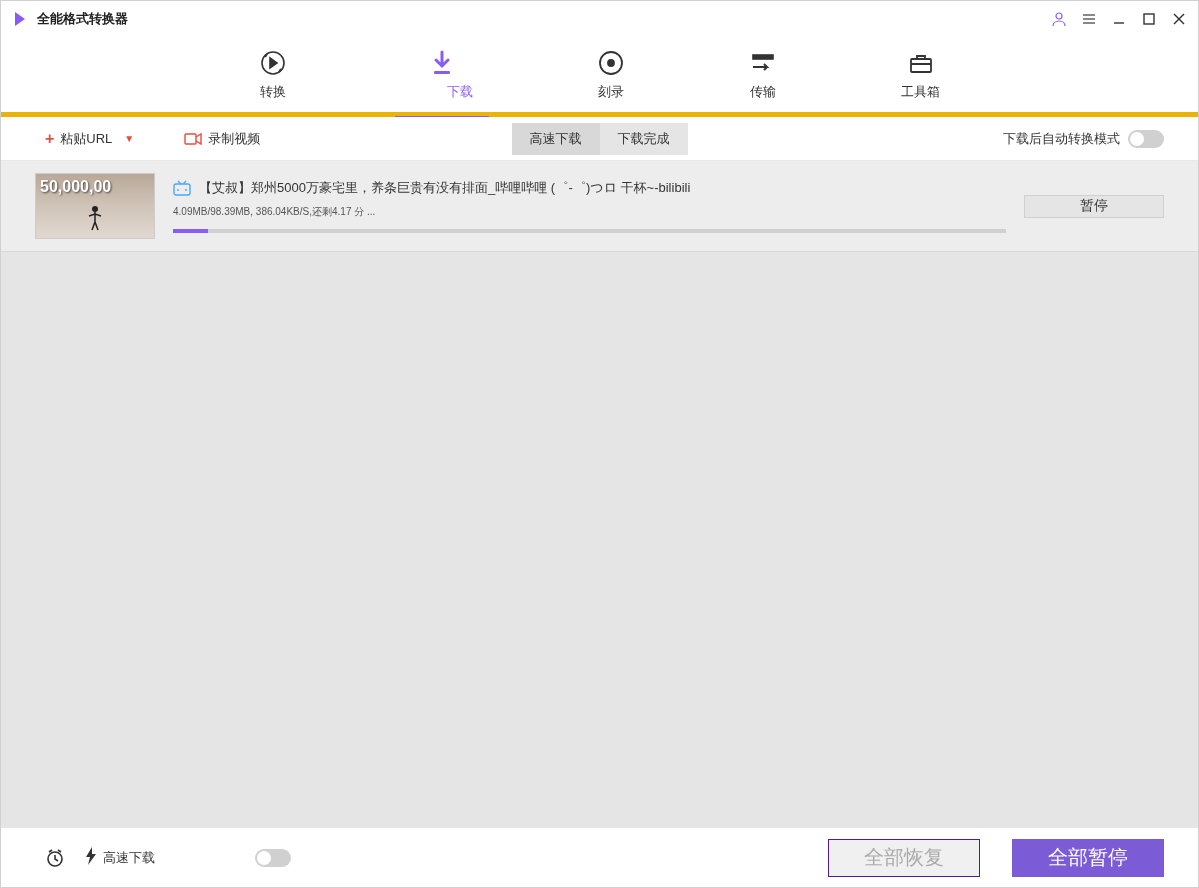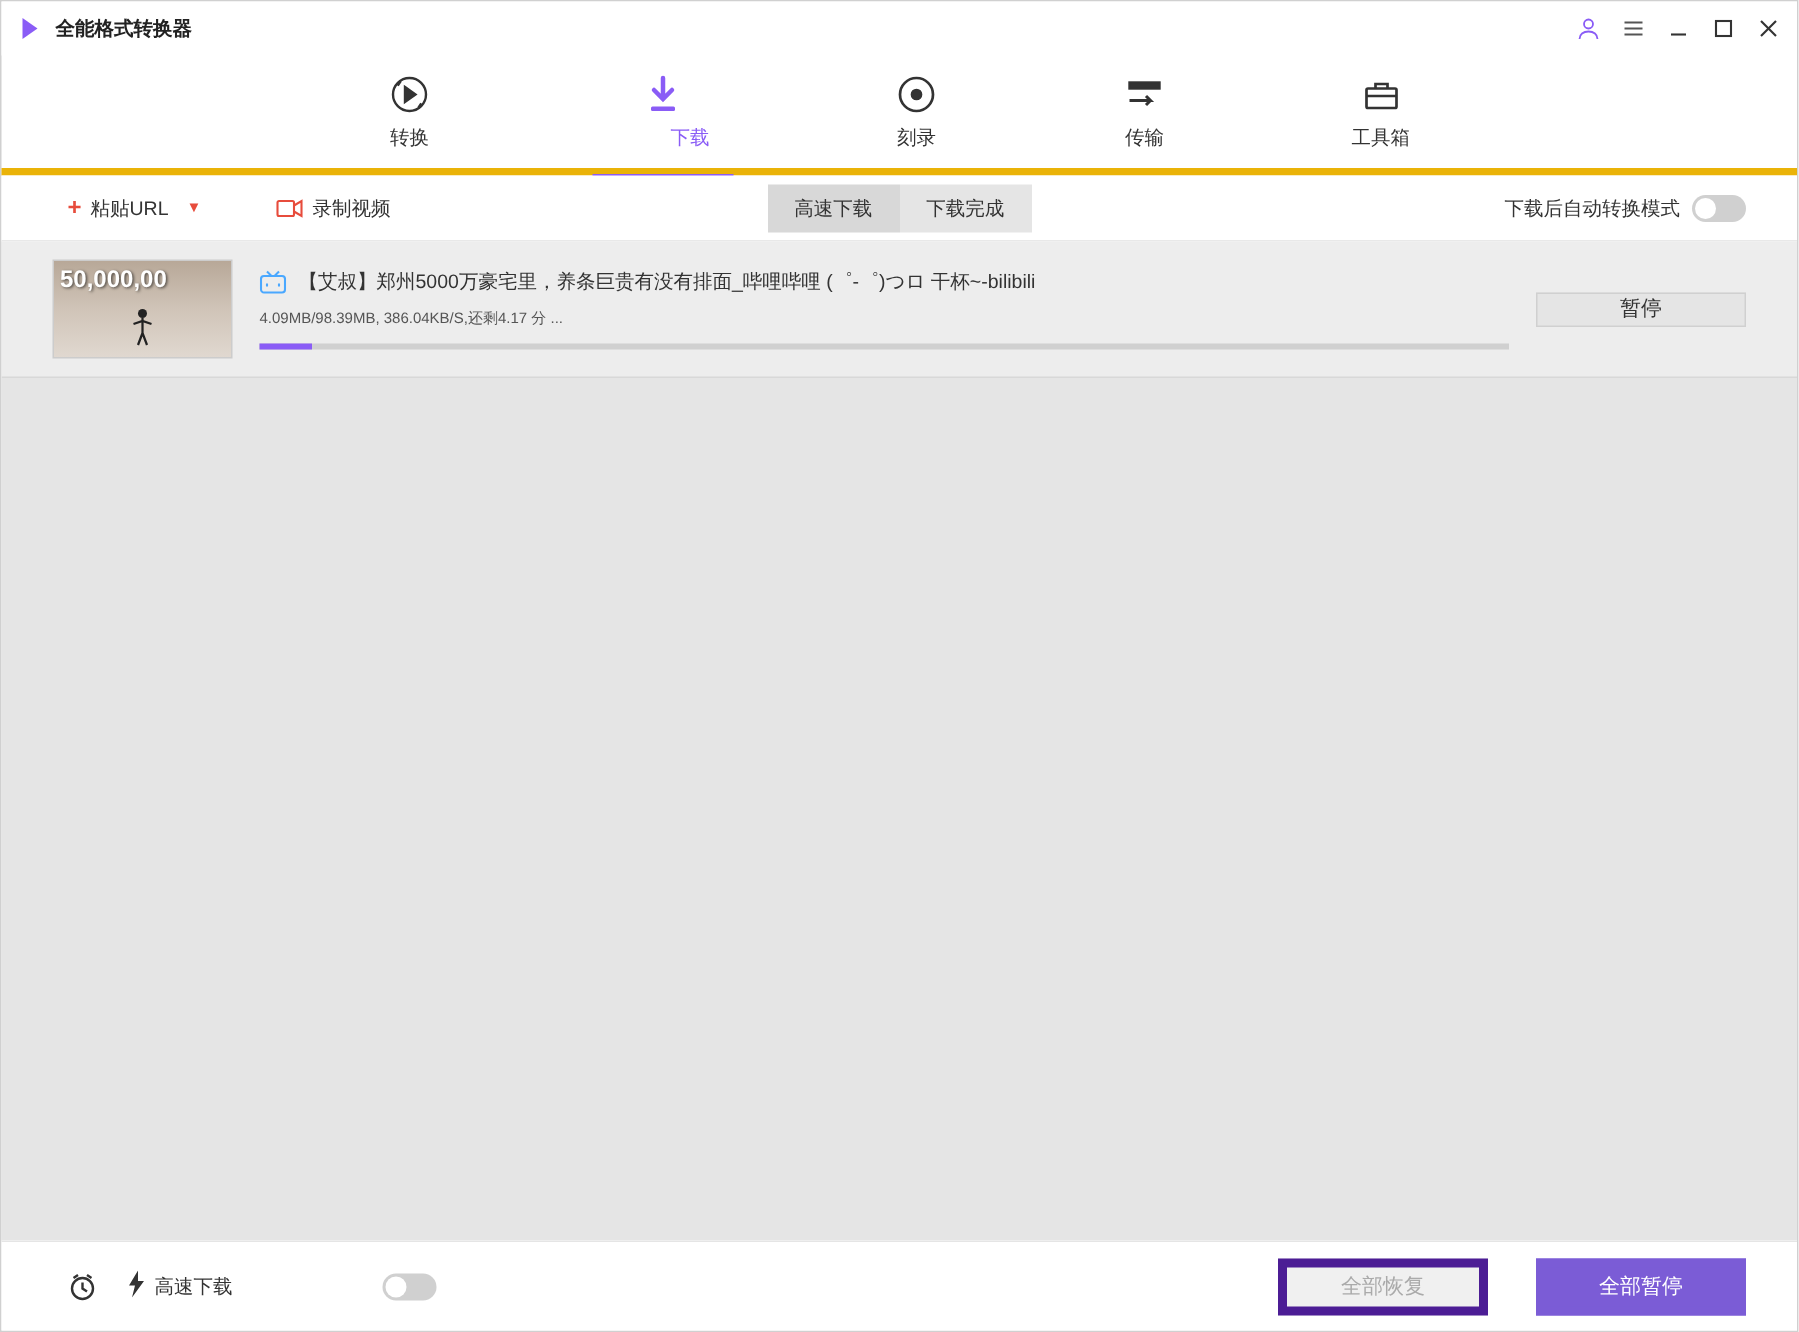--- a/index.html
+++ b/index.html
@@ -54,21 +54,21 @@
 .progress-fill { height: 100%; background: #8a5cf6; }
 .pause-btn { width: 140px; height: 23px; background: #e5e5e5; border: 1px solid #d0d0d0; font-size: 14px; color: #333; cursor: pointer; }
 
 
 .footer { height: 60px; display: flex; align-items: center; padding: 0 34px 0 44px; border-top: 1px solid #e5e5e5; background: #fff; gap: 20px; }
 .footer .clock { width: 20px; height: 20px; }
 .footer .speed { display: flex; align-items: center; gap: 6px; font-size: 13px; color: #333; }
 .footer .toggle2 { width: 36px; height: 18px; border-radius: 9px; background: #d0d0d0; position: relative; cursor: pointer; margin-left: 80px; }
 .footer .toggle2::after { content: ''; position: absolute; width: 14px; height: 14px; border-radius: 50%; background: #fff; top: 2px; left: 2px; }
 .footer .spacer { flex: 1; }
-.footer .btn { width: 140px; height: 38px; font-size: 14px; cursor: pointer; border: 6px solid #4c1d95; }
+.footer .btn { width: 152px; height: 38px; font-size: 20px; cursor: pointer; border: 1px solid #4c1d95; }
 .footer .btn-resume { background: #f0f0f0; color: #aaa; margin-right: 12px; }
 .footer .btn-pause-all { background: #7b5cd6; color: #fff; border-color: #7b5cd6; }
 </style>
 </head>
 <body>
 
 <div class="window">
 
   <div class="titlebar">
     <span class="logo">

